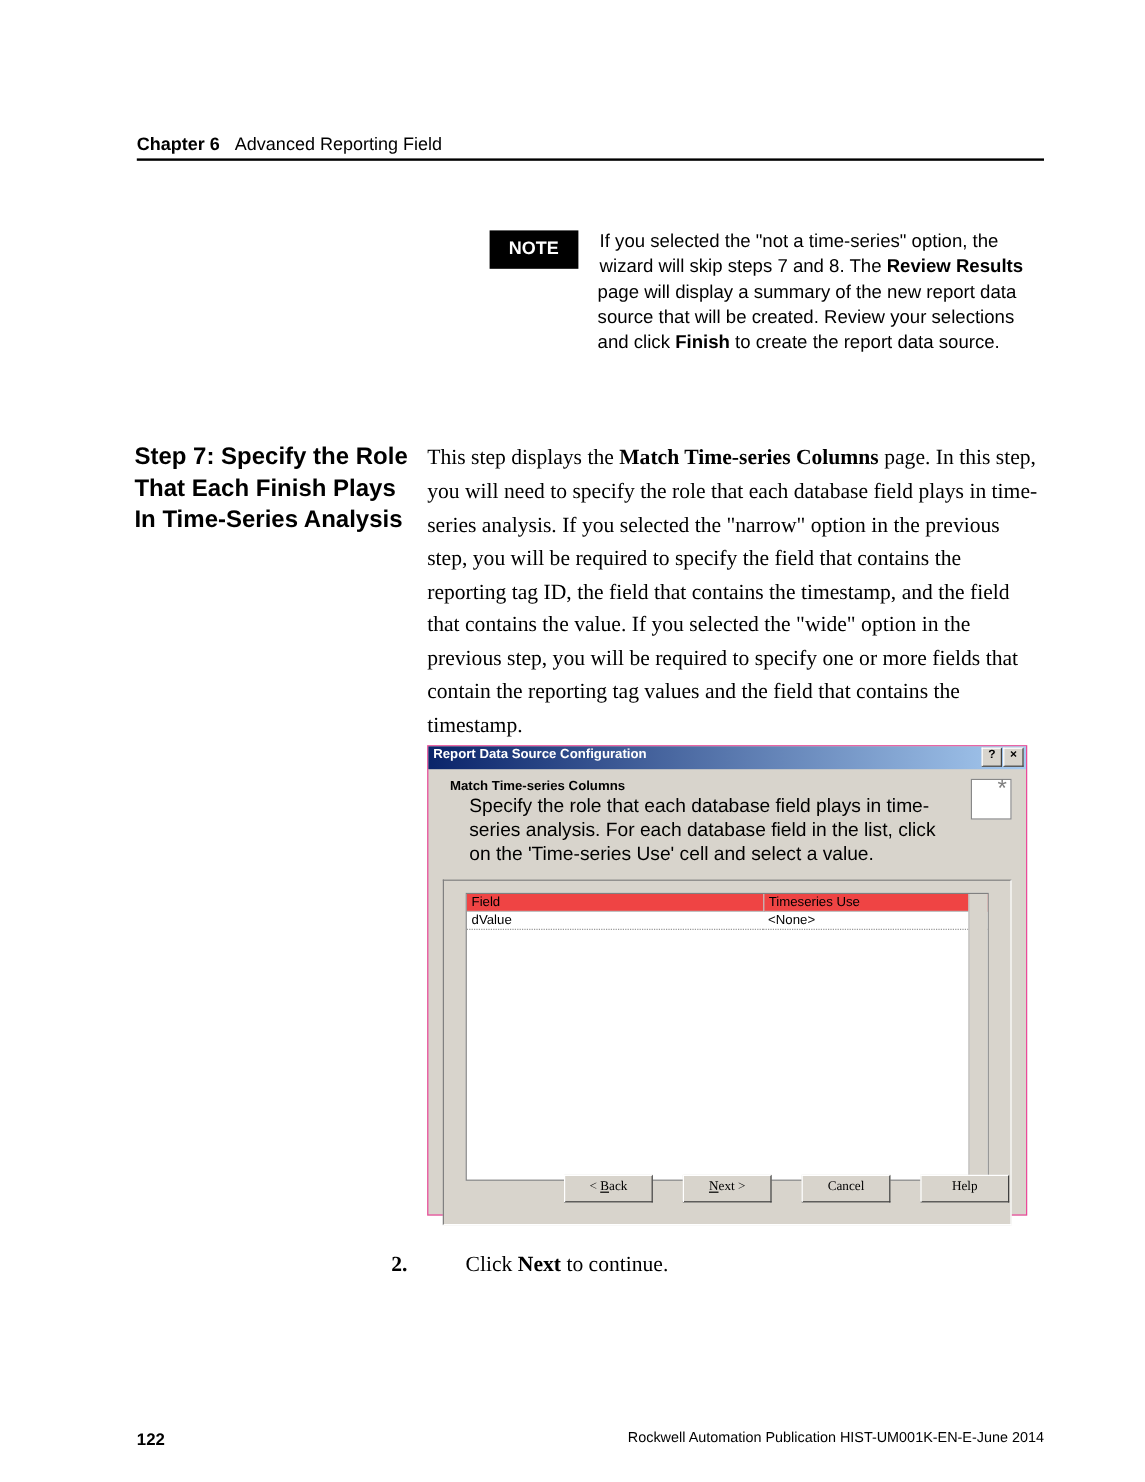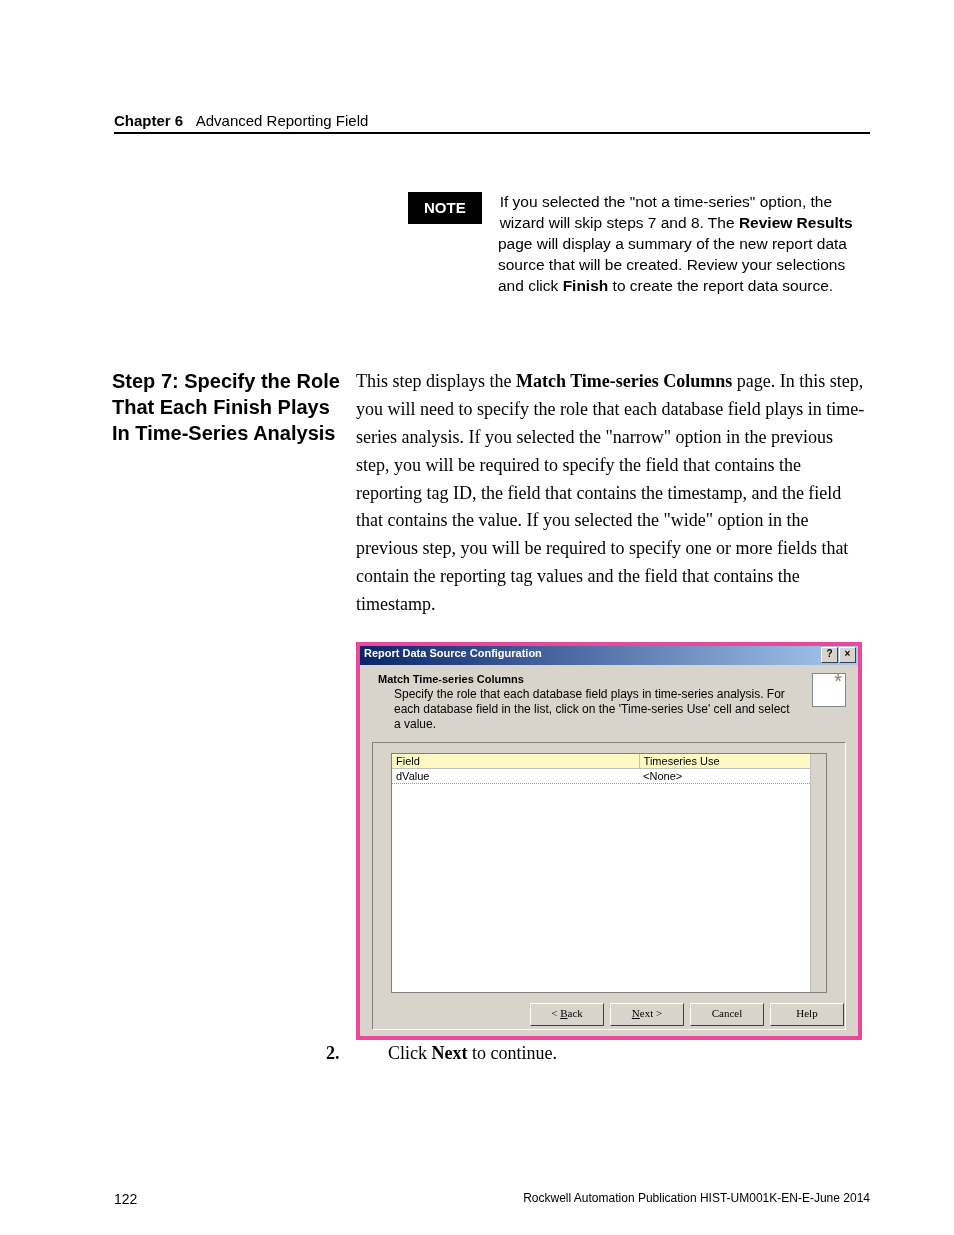--- a/index.html
+++ b/index.html
@@ -5,45 +5,45 @@
   body{margin:0;background:#fff;font-family:Georgia,'Times New Roman',serif;color:#000}
   .page{width:954px;height:1235px;position:relative;margin:0 auto;background:#fff}
   .hdr{position:absolute;top:112px;left:114px;right:84px;font-family:'Myriad Pro','Segoe UI',Arial,sans-serif;font-size:15px}
   .hdr b{font-weight:700}
   .hdr-line{position:absolute;top:132px;left:114px;right:84px;height:2px;background:#000}
   .note-blk{position:absolute;top:192px;left:408px;right:84px;font-family:'Myriad Pro','Segoe UI',Arial,sans-serif;font-size:15.5px;line-height:1.35}
   .note-badge{display:inline-block;background:#000;color:#fff;font-weight:700;text-align:center;padding:6px 16px;margin-right:18px;float:left;font-size:15px}
   .note-text{display:block;margin-left:90px}
   .step-hd{position:absolute;top:368px;left:112px;width:230px;font-family:'Myriad Pro','Segoe UI',Arial,sans-serif;font-weight:700;font-size:20px;line-height:1.3}
   .body-txt{position:absolute;top:368px;left:356px;right:84px;font-size:18px;line-height:1.55}
-  .dialog{position:absolute;top:642px;left:356px;width:498px;height:390px;background:#d8d4cc;border:4px solid #ec4899;font-family:Tahoma,Arial,sans-serif;font-size:11px}
+  .dialog{position:absolute;top:621px;left:356px;width:498px;height:390px;background:#d8d4cc;border:1px solid #ec4899;font-family:Tahoma,Arial,sans-serif;font-size:11px}
   .dlg-title{height:18px;background:linear-gradient(to right,#0a246a,#a6caf0);color:#fff;font-weight:700;padding:1px 4px 0 4px;font-size:11px;position:relative}
   .dlg-title-btns{position:absolute;right:2px;top:1px;display:flex;gap:1px}
   .dlg-tbtn{width:15px;height:14px;background:#d8d4cc;border:1px solid #fff;border-right-color:#404040;border-bottom-color:#404040;font-size:10px;text-align:center;line-height:12px;color:#000;font-weight:700;font-family:Arial}
   .dlg-hdr{padding:8px 14px 4px 18px;position:relative}
   .dlg-hdr b{font-weight:700;font-size:11px}
-  .dlg-hdr .desc{margin:2px 0 0 16px;font-size:12px;line-height:1.25;width:400px}
+  .dlg-hdr .desc{margin:2px 0 0 16px;font-size:16px;line-height:1.25;width:400px}
   .dlg-icon{position:absolute;right:12px;top:8px;width:32px;height:32px;border:1px solid #888;background:#fff}
   .dlg-icon:before{content:"*";position:absolute;top:-4px;right:3px;font-size:20px;color:#808080}
   .dlg-inset{margin:6px 12px 0 12px;border:1px solid #808080;border-right-color:#fff;border-bottom-color:#fff;height:266px;background:#d8d4cc;padding:10px 18px}
   .tbl{border:1px solid #808080;background:#fff;height:238px;overflow:hidden;position:relative}
   .tbl table{width:100%;border-collapse:collapse;font-size:11px}
-  .tbl th{background:#fef9c3;border:1px solid #c0c0c0;text-align:left;padding:1px 4px;font-weight:400;border-top:none}
+  .tbl th{background:#ef4444;border:1px solid #c0c0c0;text-align:left;padding:1px 4px;font-weight:400;border-top:none}
   .tbl th:first-child{border-left:none}
   .tbl td{border-bottom:1px dotted #999;padding:1px 4px}
   .tbl td:first-child{width:57%}
   .tbl-scroll{position:absolute;right:0;top:0;bottom:0;width:15px;background:#d8d4cc;border-left:1px solid #c0c0c0}
-  .dlg-btns{position:absolute;bottom:10px;right:14px;display:flex;gap:6px}
+  .dlg-btns{position:absolute;bottom:10px;right:14px;display:flex;gap:25px}
   .dlg-btn{width:72px;height:21px;background:#d8d4cc;border:1px solid #fff;border-right-color:#404040;border-bottom-color:#404040;font-family:Tahoma;font-size:11px;text-align:center;line-height:19px}
   .dlg-btn.wide{width:72px}
   .list{position:absolute;top:1040px;left:360px;right:84px;font-size:18px;line-height:1.55}
   .list .li{margin-bottom:14px;padding-left:34px;text-indent:-34px}
   .list .num{font-weight:700;display:inline-block;width:28px}
   .footer{position:absolute;bottom:28px;left:114px;right:84px;font-family:'Myriad Pro','Segoe UI',Arial,sans-serif;font-size:12px}
-  .pgnum{font-weight:400;font-size:14px}
+  .pgnum{font-weight:700;font-size:14px}
   .pub{float:right;font-size:12px}
   .u{text-decoration:underline}
 </style>
 </head>
 <body>
 
 <div class="page">
   <div class="hdr">
     <b>Chapter 6</b>&nbsp;&nbsp;&nbsp;<span>Advanced Reporting Field</span>
   </div>

